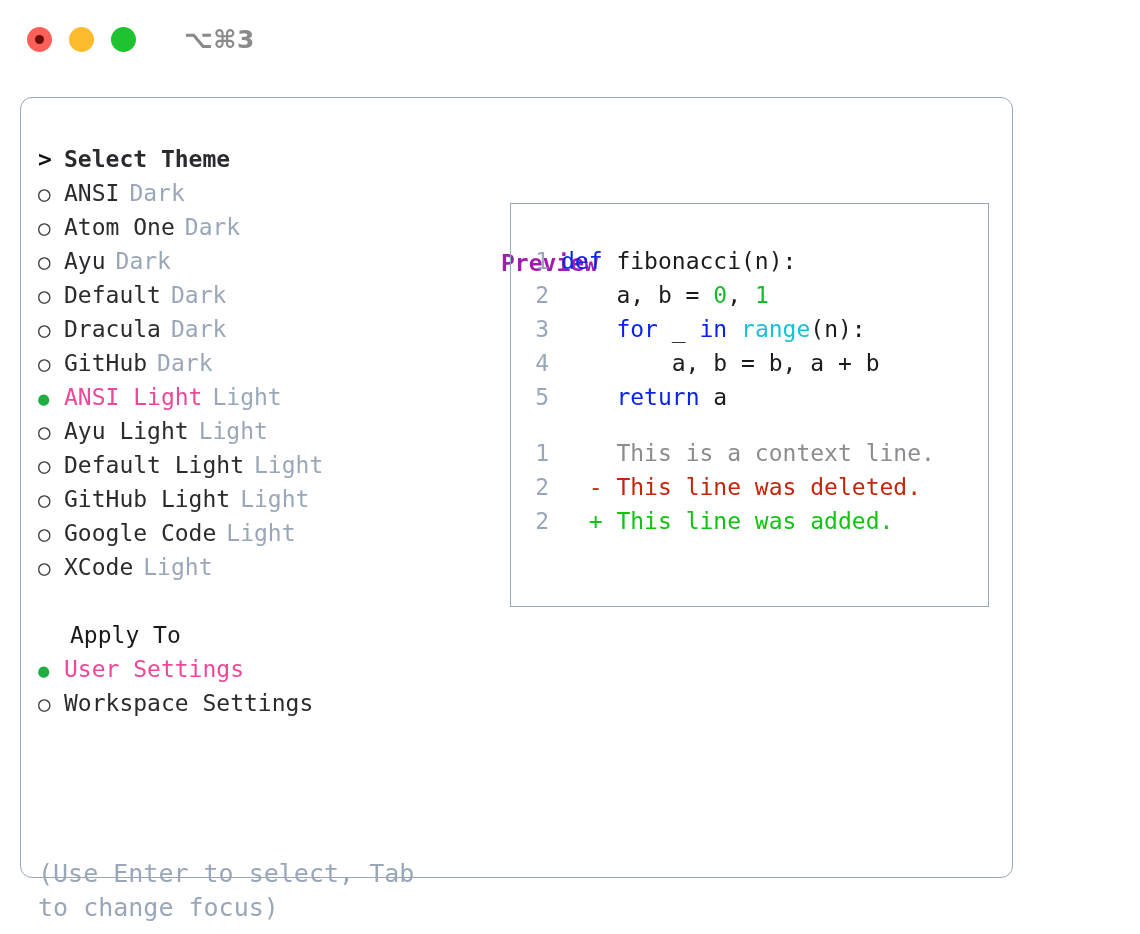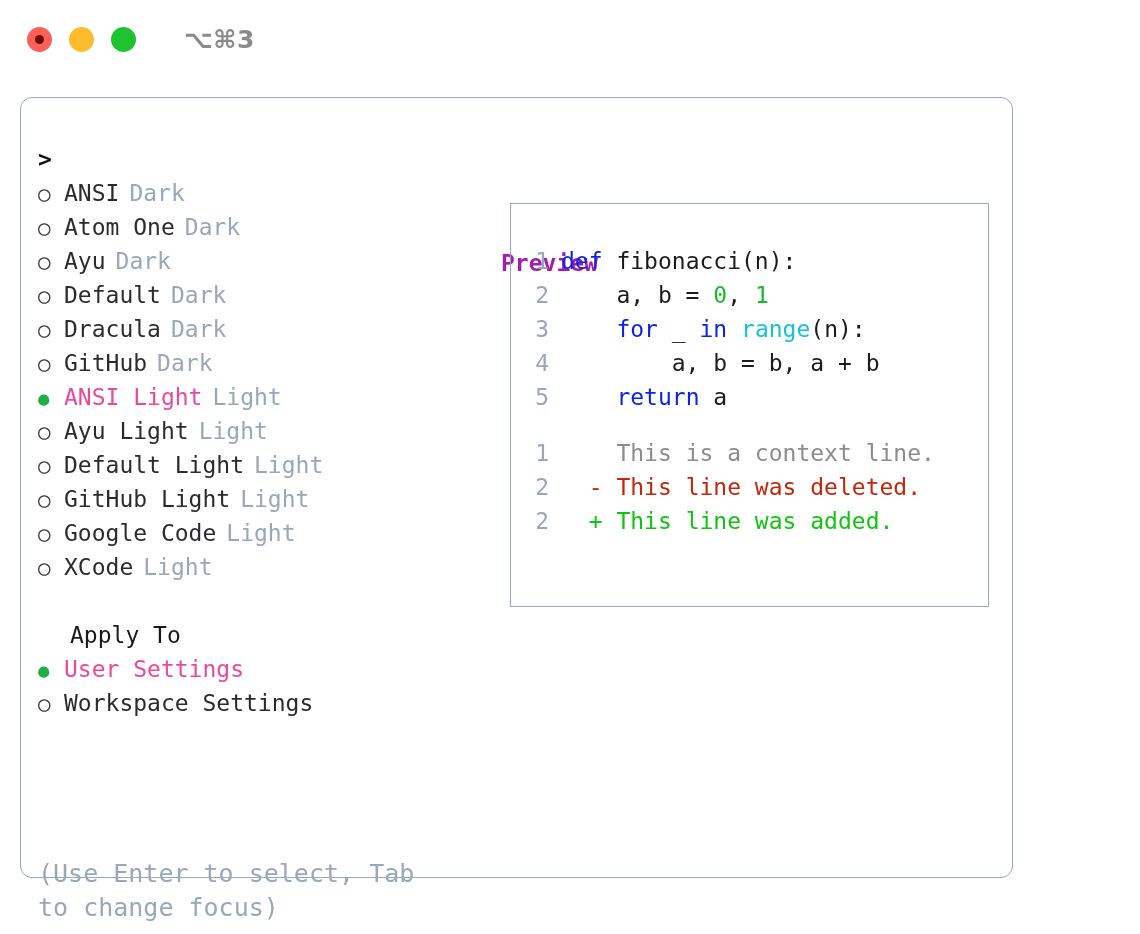--- a/index.html
+++ b/index.html
@@ -178,21 +178,21 @@
     <span class="light yellow"></span>
     <span class="light green"></span>
   </div>
   <div id="shortcut">⌥⌘3</div>
 </div>
 
 <div id="panel">
 
   <div id="left-col">
     <div class="row header">
-      <span class="bullet">&gt;</span>
+      <span class="bullet">&gt;</span><span class="label-main">Select Theme</span>
     </div>
 
     <div id="theme-items">
         <div class="row"><span class="bullet">○</span><span class="label-main">ANSI</span><span class="label-tag">Dark</span></div>
         <div class="row"><span class="bullet">○</span><span class="label-main">Atom One</span><span class="label-tag">Dark</span></div>
         <div class="row"><span class="bullet">○</span><span class="label-main">Ayu</span><span class="label-tag">Dark</span></div>
         <div class="row"><span class="bullet">○</span><span class="label-main">Default</span><span class="label-tag">Dark</span></div>
         <div class="row"><span class="bullet">○</span><span class="label-main">Dracula</span><span class="label-tag">Dark</span></div>
         <div class="row"><span class="bullet">○</span><span class="label-main">GitHub</span><span class="label-tag">Dark</span></div>
         <div class="row selected"><span class="bullet sel">●</span><span class="label-main">ANSI Light</span><span class="label-tag">Light</span></div>

